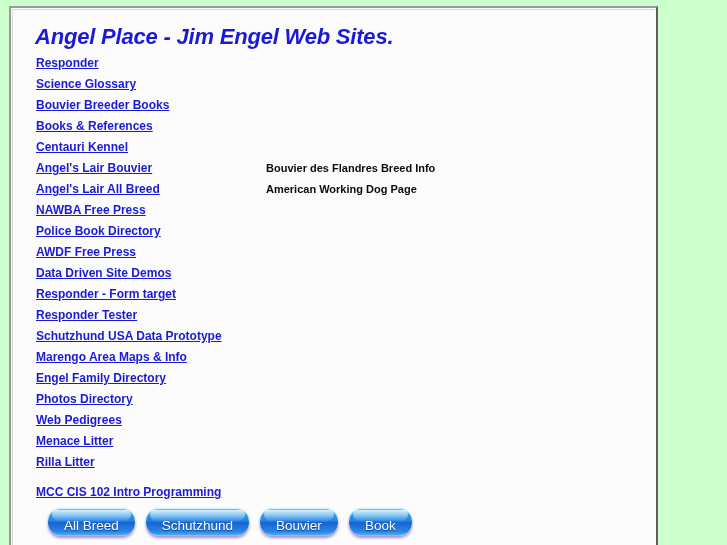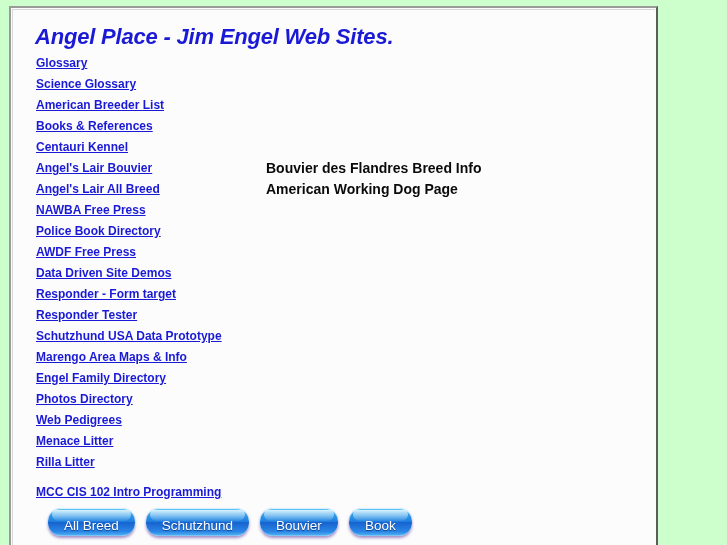--- a/index.html
+++ b/index.html
@@ -86,21 +86,21 @@
     color: #1a1ad6;
     text-decoration: underline;
     white-space: nowrap;
     cursor: pointer;
   }
 
   .row-note {
     position: absolute;
     left: 230px;
     top: 0;
-    font-size: 14px;
+    font-size: 11px;
     font-weight: bold;
     color: #0a0a0a;
     white-space: nowrap;
   }
 
   
   .button-strip {
     position: absolute;
     left: 35px;
     top: 498px;
@@ -156,27 +156,27 @@
 
 <div class="page-wrap">
 
   <div class="content-box">
     <div class="content-inner">
 
       <div class="page-title">Angel Place - Jim Engel Web Sites.</div>
 
       <div class="link-list" id="link-list">
           <div class="link-row">
-            <span class="site-link">Glossary</span>
+            <span class="site-link">Responder</span>
           </div>
           <div class="link-row">
             <span class="site-link">Science Glossary</span>
           </div>
           <div class="link-row">
-            <span class="site-link">American Breeder List</span>
+            <span class="site-link">Bouvier Breeder Books</span>
           </div>
           <div class="link-row">
             <span class="site-link">Books &amp; References</span>
           </div>
           <div class="link-row">
             <span class="site-link">Centauri Kennel</span>
           </div>
           <div class="link-row">
             <span class="site-link">Angel's Lair Bouvier</span>
             <span class="row-note">Bouvier des Flandres Breed Info</span>

